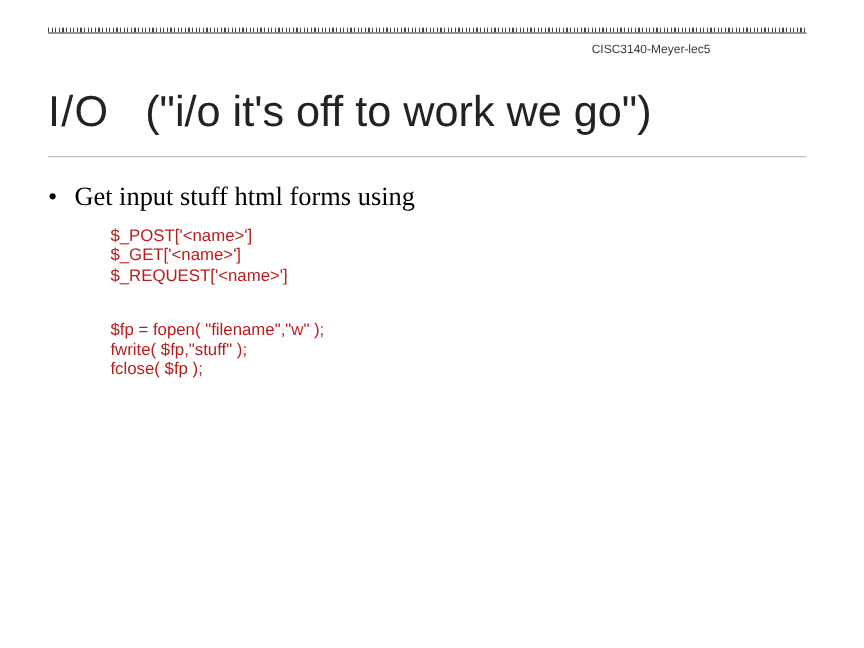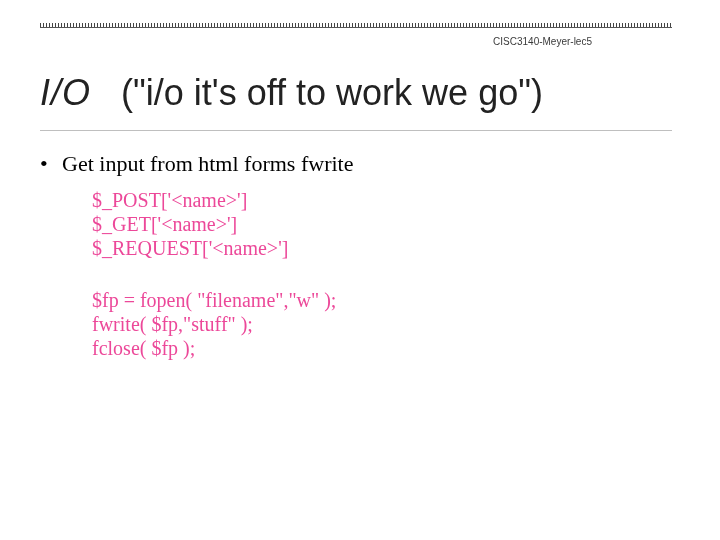--- a/index.html
+++ b/index.html
@@ -46,21 +46,20 @@
     left: 40px;
     right: 40px;
     font-family: Verdana, "Segoe UI", Arial, sans-serif;
     font-size: 36px;
     color: #222;
     font-weight: 400;
     letter-spacing: 0px;
   }
   .title .io {
     letter-spacing: 1px;
-    font-style: italic;
   }
   .title-rule {
     position: absolute;
     top: 130px;
     left: 40px;
     right: 40px;
     border-top: 1px solid #bfbfbf;
   }
   .body {
     position: absolute;
@@ -73,24 +72,24 @@
     font-size: 22px;
     color: #000;
     margin: 0 0 10px 0;
     line-height: 1.25;
   }
   .bullet .dot {
     display: inline-block;
     width: 22px;
   }
   .codeblock {
-    font-family: Liberation Serif, serif;
-    font-size: 20px;
+    font-family: Liberation Sans, sans-serif;
+    font-size: 14px;
     white-space: pre;
-    color: #ec4899;
+    color: #b91c1c;
     margin: 10px 0 28px 52px;
     line-height: 1.2;
   }
 </style>
 </head>
 <body>
 
 <div class="slide">
 
   <div class="top-rule"></div>
@@ -100,21 +99,21 @@
   <div class="title">
     <span class="io">I/O</span>&nbsp;&nbsp;
     <span>("i/o it's off to work we go")</span>
   </div>
 
   <div class="title-rule"></div>
 
   <div class="body">
 
     <p class="bullet">
-      <span class="dot">•</span><span>Get input from html forms fwrite</span>
+      <span class="dot">•</span><span>Get input stuff html forms using</span>
     </p>
 
     <div class="codeblock">$_POST['&lt;name&gt;']
 $_GET['&lt;name&gt;']
 $_REQUEST['&lt;name&gt;']</div>
 
 
     <div class="codeblock">$fp = fopen( "filename","w" );
 fwrite( $fp,"stuff" );
 fclose( $fp );</div>

